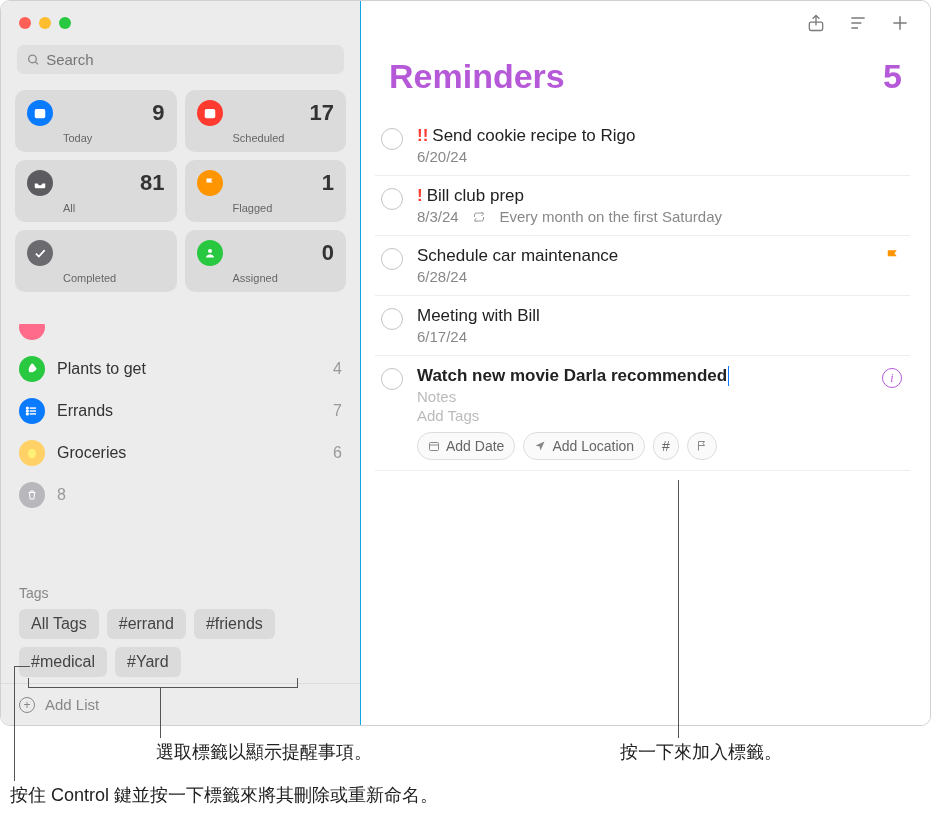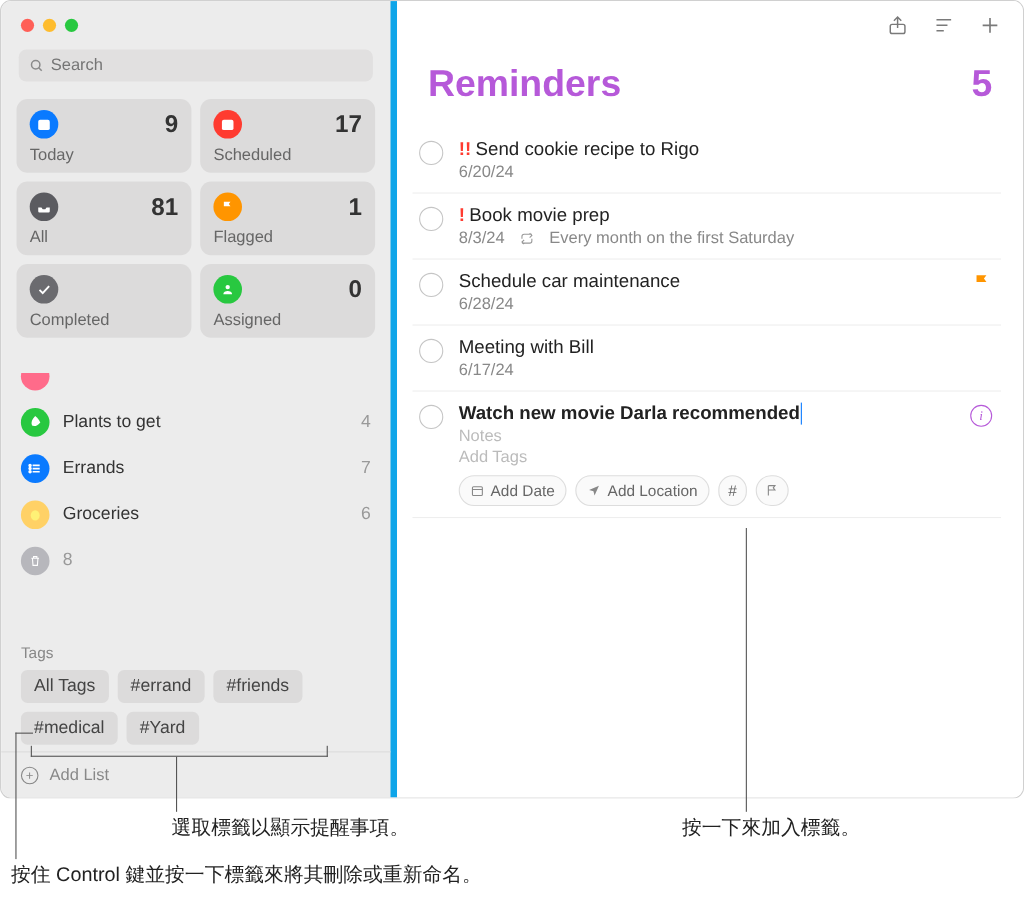--- a/index.html
+++ b/index.html
@@ -1,37 +1,37 @@
 <!DOCTYPE html>
 <html><head>
 <meta charset="utf-8">
 <style>
   * { box-sizing: border-box; margin: 0; padding: 0; }
   body { font-family: -apple-system, "Helvetica Neue", Arial, sans-serif; background: #fff; color: #333; }
   .window { width: 931px; height: 726px; display: flex; border-radius: 10px; overflow: hidden; position: relative; border: 1px solid #d0d0d0; background: #fff; }
   
   
-  .sidebar { width: 360px; background: #ececec; display: flex; flex-direction: column; border-right: 6px solid #0ea5e9; }
+  .sidebar { width: 360px; background: #ececec; display: flex; flex-direction: column; border-right: 1px solid #0ea5e9; }
   .titlebar { height: 44px; display: flex; align-items: center; padding: 0 18px; gap: 8px; }
   .traffic { display: flex; gap: 8px; }
   .traffic span { width: 12px; height: 12px; border-radius: 50%; display: block; }
   .tl-close { background: #ff5f57; }
   .tl-min { background: #febc2e; }
   .tl-max { background: #28c840; }
   
   .search-wrap { padding: 0 16px 6px; }
   .search { display: flex; align-items: center; background: #e1e0e0; border-radius: 7px; padding: 6px 10px; gap: 6px; }
   .search input { border: none; background: transparent; outline: none; font-size: 15px; color: #7a7a7a; width: 100%; }
   
   .smart-grid { display: grid; grid-template-columns: 1fr 1fr; gap: 8px; padding: 10px 14px; }
   .smart { background: #dcdbdb; border-radius: 10px; padding: 10px 12px 8px; display: flex; flex-direction: column; gap: 6px; cursor: pointer; }
   .smart-top { display: flex; justify-content: space-between; align-items: center; }
   .smart-icon { width: 26px; height: 26px; border-radius: 50%; display: flex; align-items: center; justify-content: center; }
   .smart-count { font-size: 22px; font-weight: 700; color: #333; }
-  .smart-label { font-size: 15px; color: #666; font-weight: 500; }
+  .smart-label { font-size: 11px; color: #666; font-weight: 500; margin-left: 36px; }
   
   .lists { flex: 1; overflow-y: auto; padding: 4px 14px; }
   .list-row { display: flex; align-items: center; padding: 8px 4px; gap: 12px; cursor: pointer; border-radius: 6px; }
   .list-icon { width: 26px; height: 26px; border-radius: 50%; display: flex; align-items: center; justify-content: center; flex-shrink: 0; }
   .list-icon.pink-partial { background: linear-gradient(to bottom, #ececec 40%, #ff6b8a 40%); }
   .list-name { flex: 1; font-size: 16px; color: #333; }
   .list-count { font-size: 16px; color: #999; }
   
   .tags-section { padding: 10px 18px 6px; }
   .tags-title { font-size: 14px; color: #888; margin-bottom: 8px; font-weight: 500; }
@@ -262,21 +262,21 @@
       <div class="reminder-meta">6/20/24</div>
 
     </div>
 
     </div>
         <div class="reminder">
     <div class="reminder-check"></div>
     <div class="reminder-body">
       <div class="reminder-title-line">
         <span class="priority">!</span>
-        <span>Book movie prep</span>
+        <span>Bill club prep</span>
       </div>
       <div class="reminder-meta">8/3/24 &nbsp;<svg width="12" height="12" viewBox="0 0 24 24" fill="none" stroke="#999" stroke-width="2">
                 <path d="M17 2l4 4-4 4M3 12V8a4 4 0 0 1 4-4h14M7 22l-4-4 4-4M21 12v4a4 4 0 0 1-4 4H3"></path>
               </svg>&nbsp; Every month on the first Saturday</div>
 
     </div>
 
     </div>
         <div class="reminder">
     <div class="reminder-check"></div>

